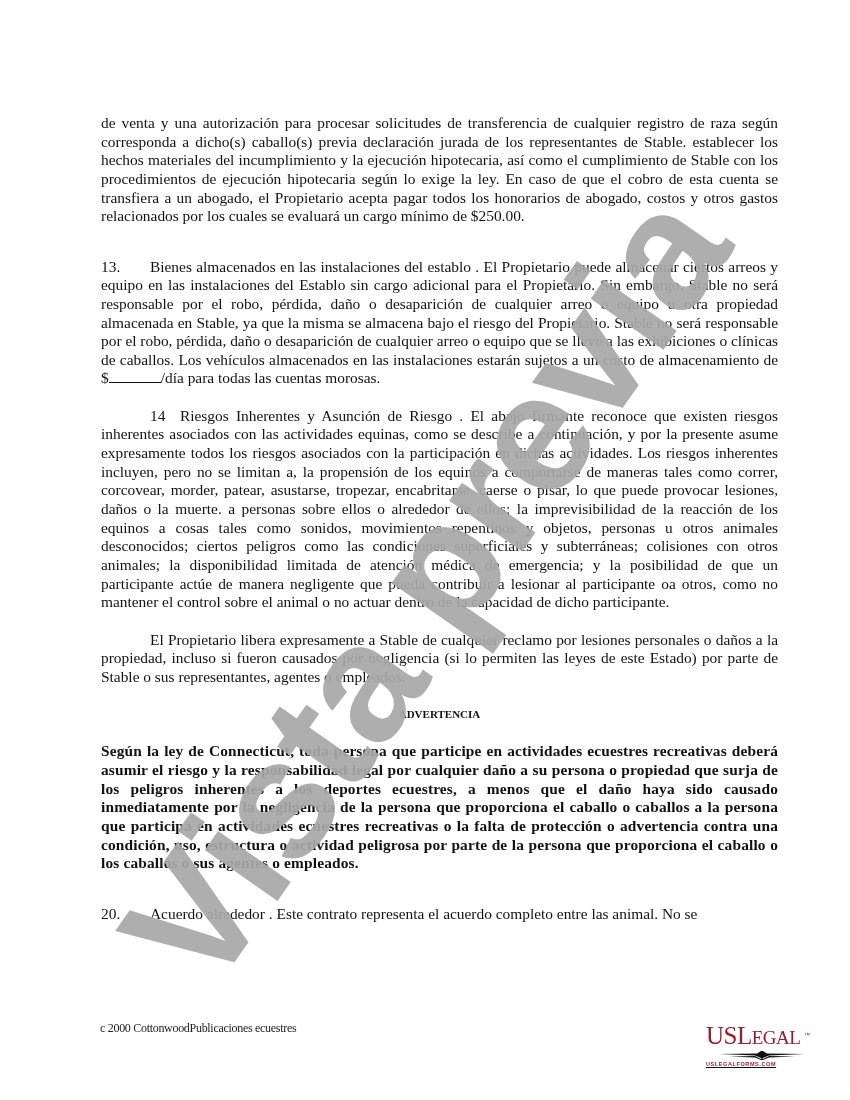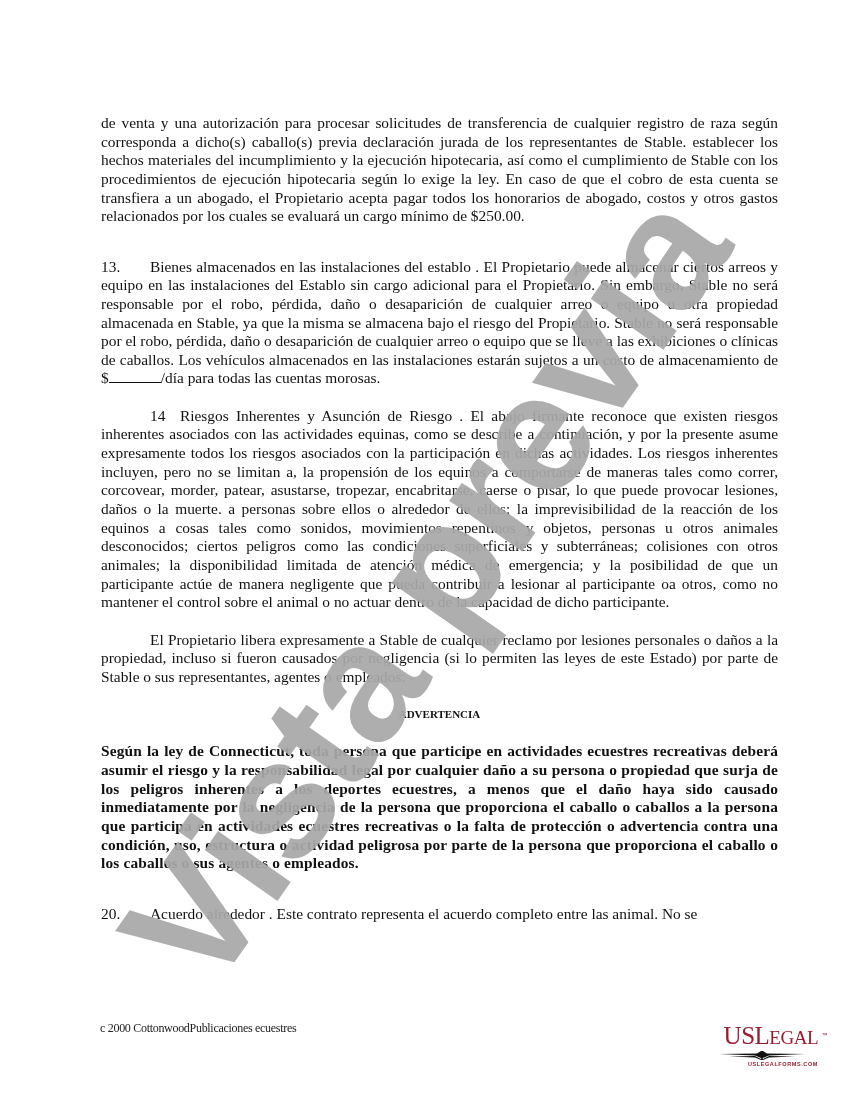--- a/index.html
+++ b/index.html
@@ -101,21 +101,22 @@
     mix-blend-mode: multiply;
   }
   
   .logo {
     position: absolute;
     left: 706px;
     top: 1024px;
     width: 112px;
     height: 46px;
     z-index: 3;
-    text-align: right;
+    text-align: left;
+    text-decoration: underline;
   }
   .logo-word {
     font-family: "Liberation Serif", "DejaVu Serif", serif;
     color: #9b1c2e;
     font-size: 25px;
     line-height: 24px;
     letter-spacing: -0.5px;
     position: relative;
     display: inline-block;
   }

